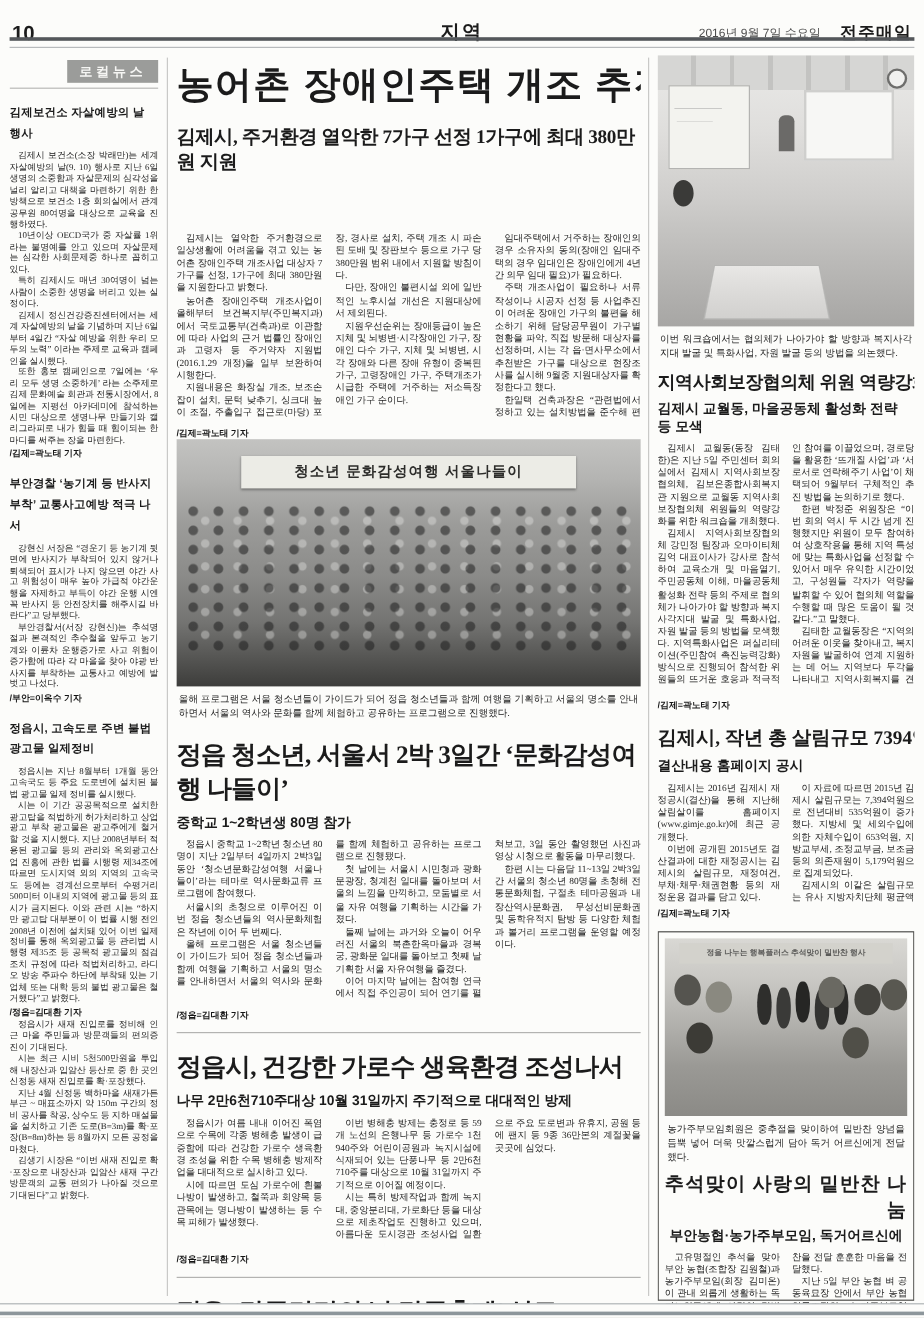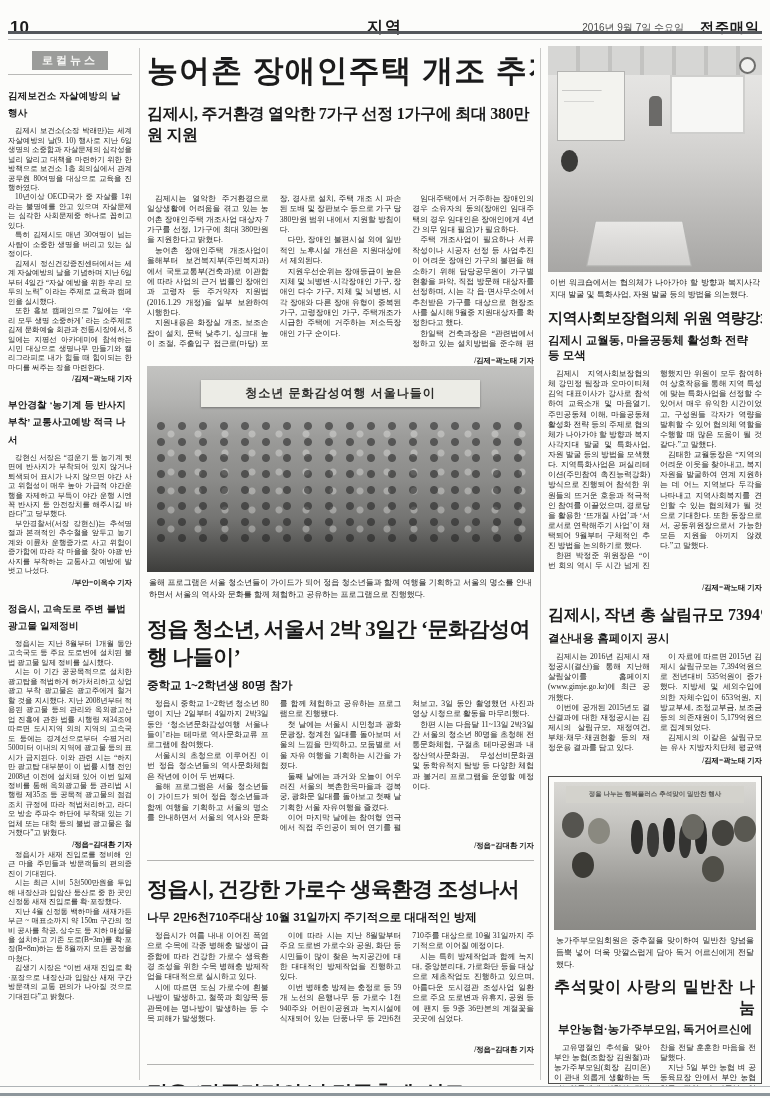--- a/index.html
+++ b/index.html
@@ -13,28 +13,28 @@
   .hdate{margin-left:auto;font-family:"Liberation Sans",sans-serif;font-size:10px;color:#4c4c4c;}
   .masthead{font-family:"Liberation Sans",sans-serif;font-weight:bold;font-size:14px;margin-left:16px;letter-spacing:1px;}
   .hdr-rule{position:absolute;top:31px;left:8px;right:8px;height:5px;
             border-top:3px solid #54575b;border-bottom:1px solid #b7babc;}
   .bottom-rule{position:absolute;top:1086px;left:0;right:0;height:6px;
                border-top:1px solid #aeb3b6;border-bottom:3px solid #8d969b;}
   .vrule{position:absolute;top:48px;height:1032px;width:1px;background:#c9c9c7;}
   .v1{left:139px;} .v2{left:540px;}
   
   .leftcol{position:absolute;left:8px;top:48px;width:124px;height:1034px;overflow:hidden;}
-  .logo-row{border-bottom:1px solid #b9b9b7;padding:2px 0 4px;text-align:center;}
+  .logo-row{border-bottom:1px solid #b9b9b7;padding:2px 0 4px;text-align:right;}
   .logo{display:inline-block;background:#9b9c9a;color:#f5f5f3;padding:2px 10px;
         font-family:"Liberation Sans",sans-serif;font-weight:bold;font-size:11px;letter-spacing:3px;}
   .l-art h3{font-family:"Liberation Sans",sans-serif;font-weight:bold;font-size:9.5px;line-height:1.8;
             margin:12px 0 5px;letter-spacing:0.2px;}
   .l-body p{font-size:7.4px;line-height:1.28;text-indent:7px;text-align:justify;margin:0;}
-  .byline{font-family:Liberation Serif, serif;font-weight:bold;font-size:7.4px;
-          text-align:right;margin:2px 0 0;color:#141414;}
+  .byline{font-family:Liberation Sans, sans-serif;font-weight:bold;font-size:7.4px;
+          text-align:left;margin:2px 0 0;color:#141414;}
   
   .center{position:absolute;left:147px;top:46px;width:387px;height:1040px;overflow:hidden;}
   .main-head{font-family:"Liberation Sans",sans-serif;font-weight:900;font-size:31px;letter-spacing:1px;
              margin:4px 0 12px;white-space:nowrap;}
   .deck{font-weight:bold;font-size:16px;margin:0 0 11px;letter-spacing:-0.3px;}
   .body3{column-count:3;column-gap:11px;column-fill:auto;overflow:hidden;
          font-size:7.8px;line-height:1.33;}
   .body3 p,.body2 p{margin:0;text-indent:8px;text-align:justify;}
   .b-main{height:160px;margin-top:48px;} .b-seoul{height:140px;} .b-garosu{height:112px;} .b-gamgok{height:96px;}
   figure{margin:0;}
@@ -202,21 +202,20 @@
     </section>
 
     <div class="h-rule"></div>
 
     <section>
       <h2 class="sec-head">정읍시, 건강한 가로수 생육환경 조성나서</h2>
       <p class="kicker">나무 2만6천710주대상 10월 31일까지 주기적으로 대대적인 방제</p>
       <div class="body3 b-garosu">
           <p>정읍시가 여름 내내 이어진 폭염으로 수목에 각종 병해충 발생이 급증함에 따라 건강한 가로수 생육환경 조성을 위한 수목 병해충 방제작업을 대대적으로 실시하고 있다.</p>
           <p>시에 따르면 도심 가로수에 흰불나방이 발생하고, 철쭉과 회양목 등 관목에는 명나방이 발생하는 등 수목 피해가 발생했다.</p>
-          <p>이에 따라 시는 지난 8월말부터 주요 도로변 가로수와 공원, 화단 등 시민들이 많이 찾은 녹지공간에 대한 대대적인 방제작업을 진행하고 있다.</p>
           <p>이번 병해충 방제는 충정로 등 59개 노선의 은행나무 등 가로수 1천940주와 어린이공원과 녹지시설에 식재되어 있는 단풍나무 등 2만6천710주를 대상으로 10월 31일까지 주기적으로 이어질 예정이다.</p>
           <p>시는 특히 방제작업과 함께 녹지대, 중앙분리대, 가로화단 등을 대상으로 제초작업도 진행하고 있으며, 아름다운 도시경관 조성사업 일환으로 주요 도로변과 유휴지, 공원 등에 팬지 등 9종 36만본의 계절꽃을 곳곳에 심었다.</p>
         </div>
       <p class="byline">/정읍=김대환 기자</p>
     </section>
 
     <div class="h-rule"></div>
 
     <section>
       <h2 class="sec-head">정읍 ‘감곡면민의 날 감골축제’ 성료</h2>
@@ -241,20 +240,21 @@
           <div class="ws-clock"></div>
           <div class="ws-presenter"></div>
           <div class="ws-people"></div>
           <div class="ws-table"></div>
         </div>
         <figcaption>이번 워크숍에서는 협의체가 나아가야 할 방향과 복지사각지대 발굴 및 특화사업, 자원 발굴 등의 방법을 의논했다.</figcaption>
       </figure>
       <h2 class="ws-head">지역사회보장협의체 위원 역량강화 워크숍</h2>
       <p class="kicker">김제시 교월동, 마을공동체 활성화 전략 등 모색</p>
       <div class="body2 b-ws">
+          <p>김제시 교월동(동장 김태한)은 지난 5일 주민센터 회의실에서 김제시 지역사회보장협의체, 김보은종합사회복지관 지원으로 교월동 지역사회보장협의체 위원들의 역량강화를 위한 워크숍을 개최했다.</p>
           <p>김제시 지역사회보장협의체 강민정 팀장과 오마이티체 김억 대표이사가 강사로 참석하여 교육소개 및 마음열기, 주민공동체 이해, 마을공동체 활성화 전략 등의 주제로 협의체가 나아가야 할 방향과 복지사각지대 발굴 및 특화사업, 자원 발굴 등의 방법을 모색했다. 지역특화사업은 퍼실리테이션(주민참여 촉진능력강화) 방식으로 진행되어 참석한 위원들의 뜨거운 호응과 적극적인 참여를 이끌었으며, 경로당을 활용한 ‘뜨개질 사업’과 ‘서로서로 연락해주기 사업’이 채택되어 9월부터 구체적인 추진 방법을 논의하기로 했다.</p>
           <p>한편 박정준 위원장은 “이번 회의 역시 두 시간 넘게 진행했지만 위원이 모두 참여하여 상호작용을 통해 지역 특성에 맞는 특화사업을 선정할 수 있어서 매우 유익한 시간이었고, 구성원들 각자가 역량을 발휘할 수 있어 협의체 역할을 수행할 때 많은 도움이 될 것 같다.”고 말했다.</p>
           <p>김태한 교월동장은 “지역의 어려운 이웃을 찾아내고, 복지자원을 발굴하여 연계 지원하는 데 어느 지역보다 두각을 나타내고 지역사회복지를 견인할 수 있는 협의체가 될 것으로 기대한다. 또한 동장으로서, 공동위원장으로서 가능한 모든 지원을 아끼지 않겠다.”고 말했다.</p>
         </div>
       <p class="byline">/김제=곽노태 기자</p>
     </section>
 
     <section>
       <h2 class="budget-head">김제시, 작년 총 살림규모 7394억원</h2>
       <p class="kicker">결산내용 홈페이지 공시</p>

